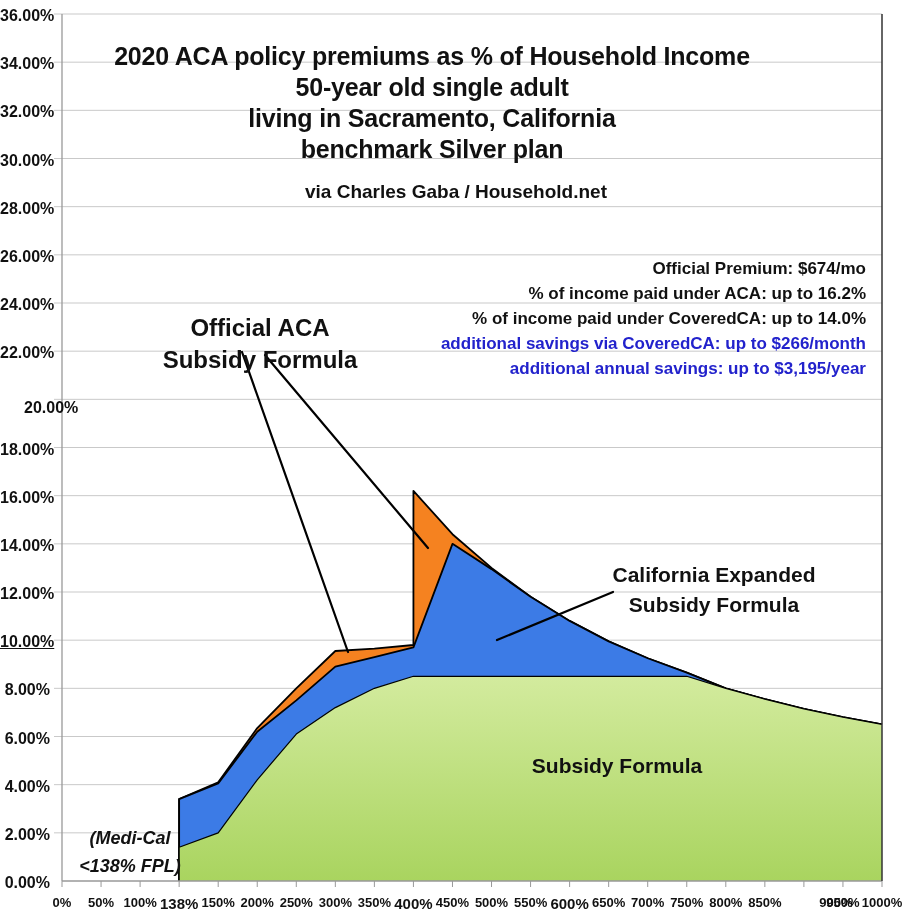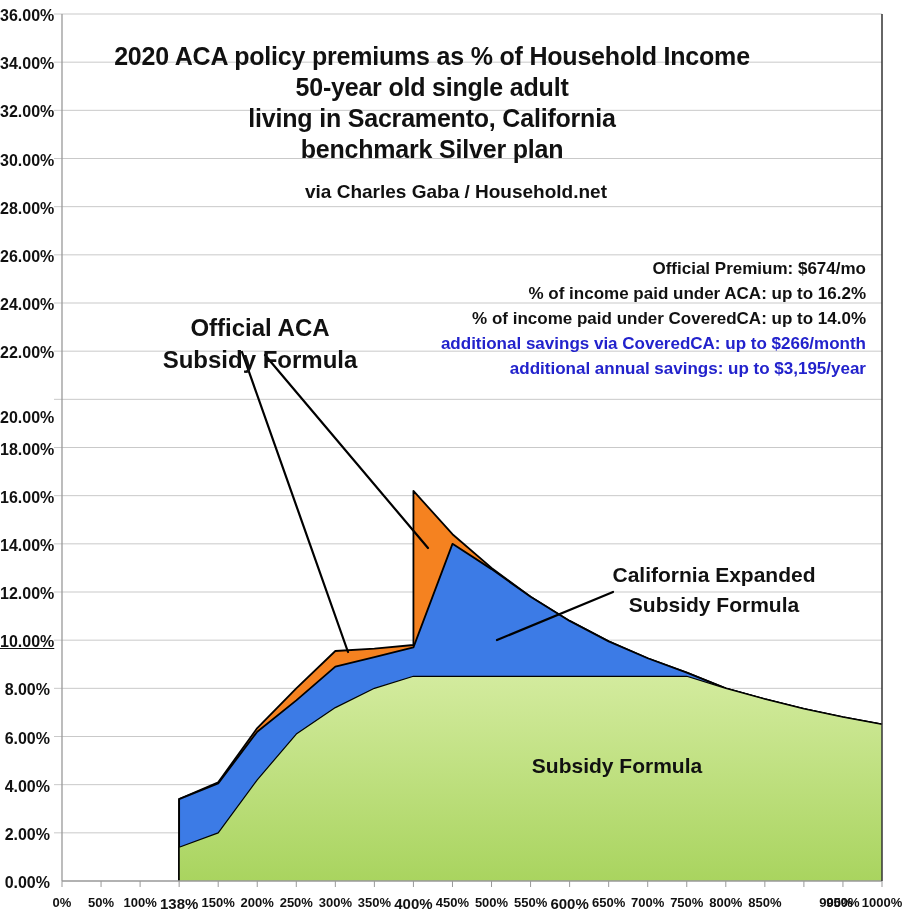--- a/index.html
+++ b/index.html
@@ -137,33 +137,37 @@
 
   <div class="abs california-label">
     <div>California Expanded</div>
     <div>Subsidy Formula</div>
   </div>
 
   <div class="abs house-label">
     <div>Subsidy Formula</div>
   </div>
 
+  <div class="abs medical-label">
+    <div>(Medi-Cal</div>
+    <div>&lt;138% FPL)</div>
+  </div>
 
   <div id="axis-labels">
       <div class="ylab" style="top: 874px;">0.00%</div>
       <div class="ylab" style="top: 825.833px;">2.00%</div>
       <div class="ylab" style="top: 777.667px;">4.00%</div>
       <div class="ylab" style="top: 729.5px;">6.00%</div>
       <div class="ylab" style="top: 681.333px;">8.00%</div>
       <div class="ylab" style="top: 633.167px; text-decoration: underline;">10.00%</div>
       <div class="ylab" style="top: 585px;">12.00%</div>
       <div class="ylab" style="top: 536.833px;">14.00%</div>
       <div class="ylab" style="top: 488.667px;">16.00%</div>
       <div class="ylab" style="top: 440.5px;">18.00%</div>
-      <div class="ylab" style="top: 409px;">20.00%</div>
+      <div class="ylab" style="top: 399px; margin-left: 24px;">20.00%</div>
       <div class="ylab" style="top: 344.167px;">22.00%</div>
       <div class="ylab" style="top: 296px;">24.00%</div>
       <div class="ylab" style="top: 247.833px;">26.00%</div>
       <div class="ylab" style="top: 199.667px;">28.00%</div>
       <div class="ylab" style="top: 151.5px;">30.00%</div>
       <div class="ylab" style="top: 103.333px;">32.00%</div>
       <div class="ylab" style="top: 55.1667px;">34.00%</div>
       <div class="ylab" style="top: 7px;">36.00%</div>
       <div class="xlab" style="left: 62px;">0%</div>
       <div class="xlab" style="left: 101.048px;">50%</div>

